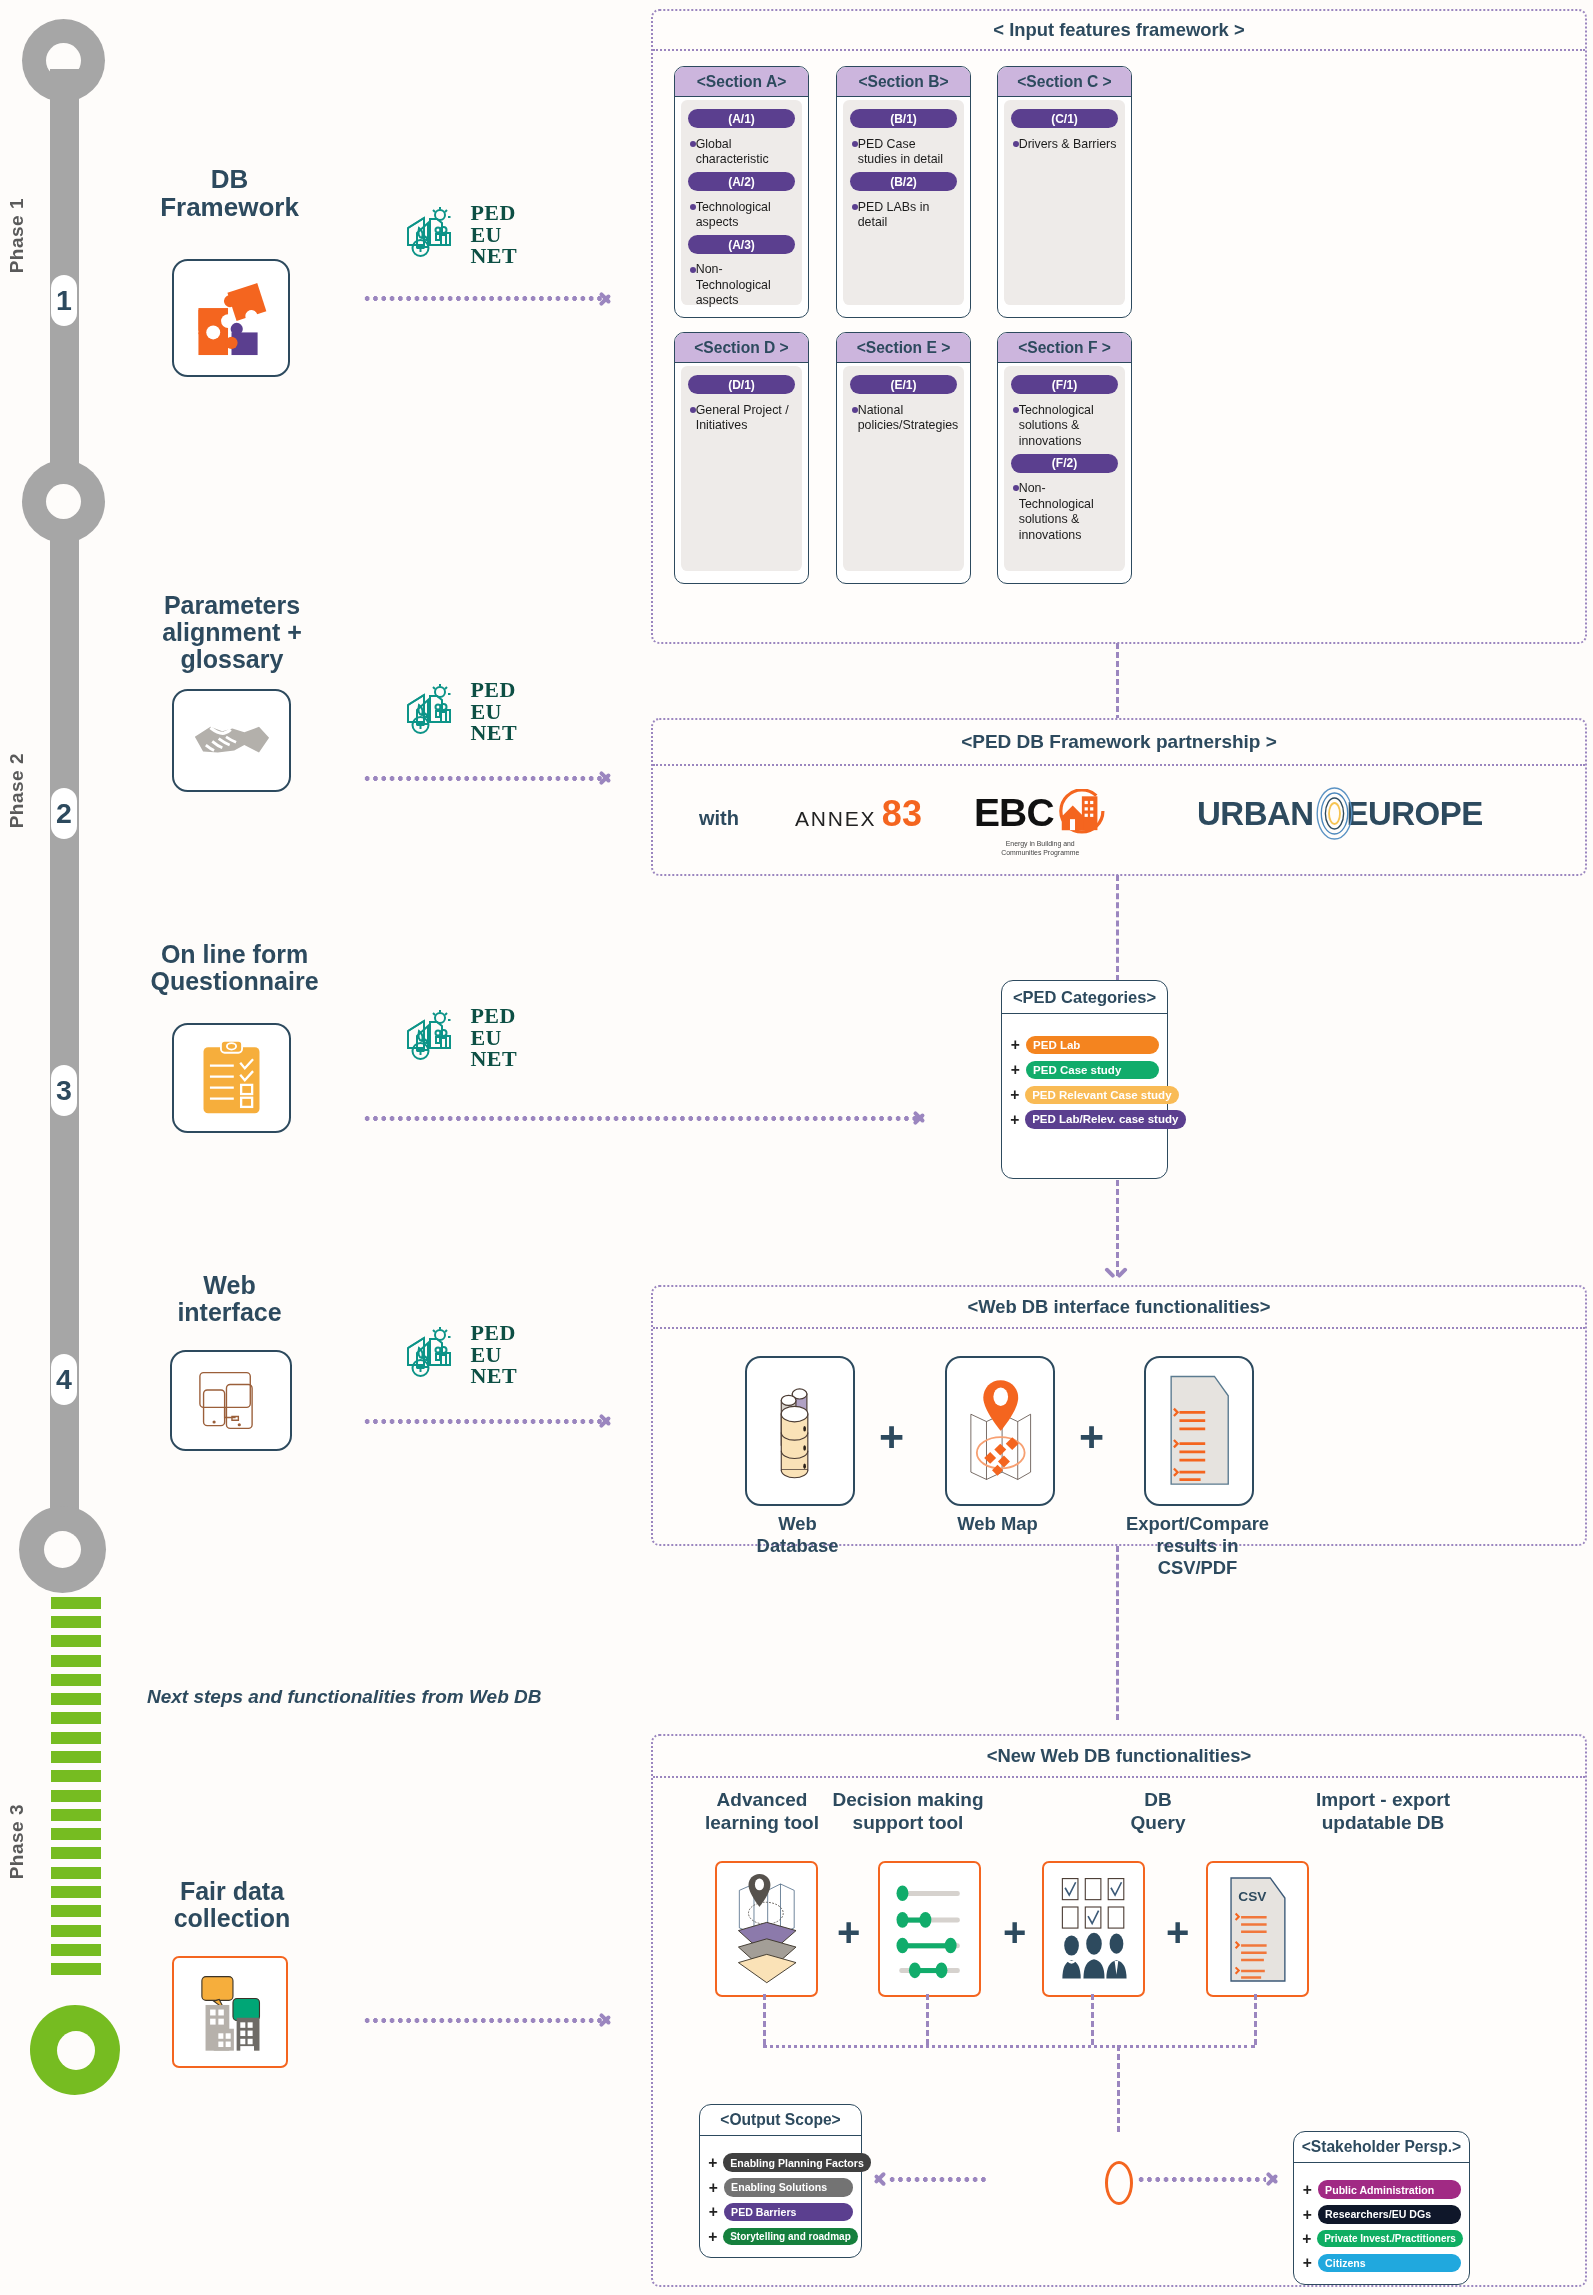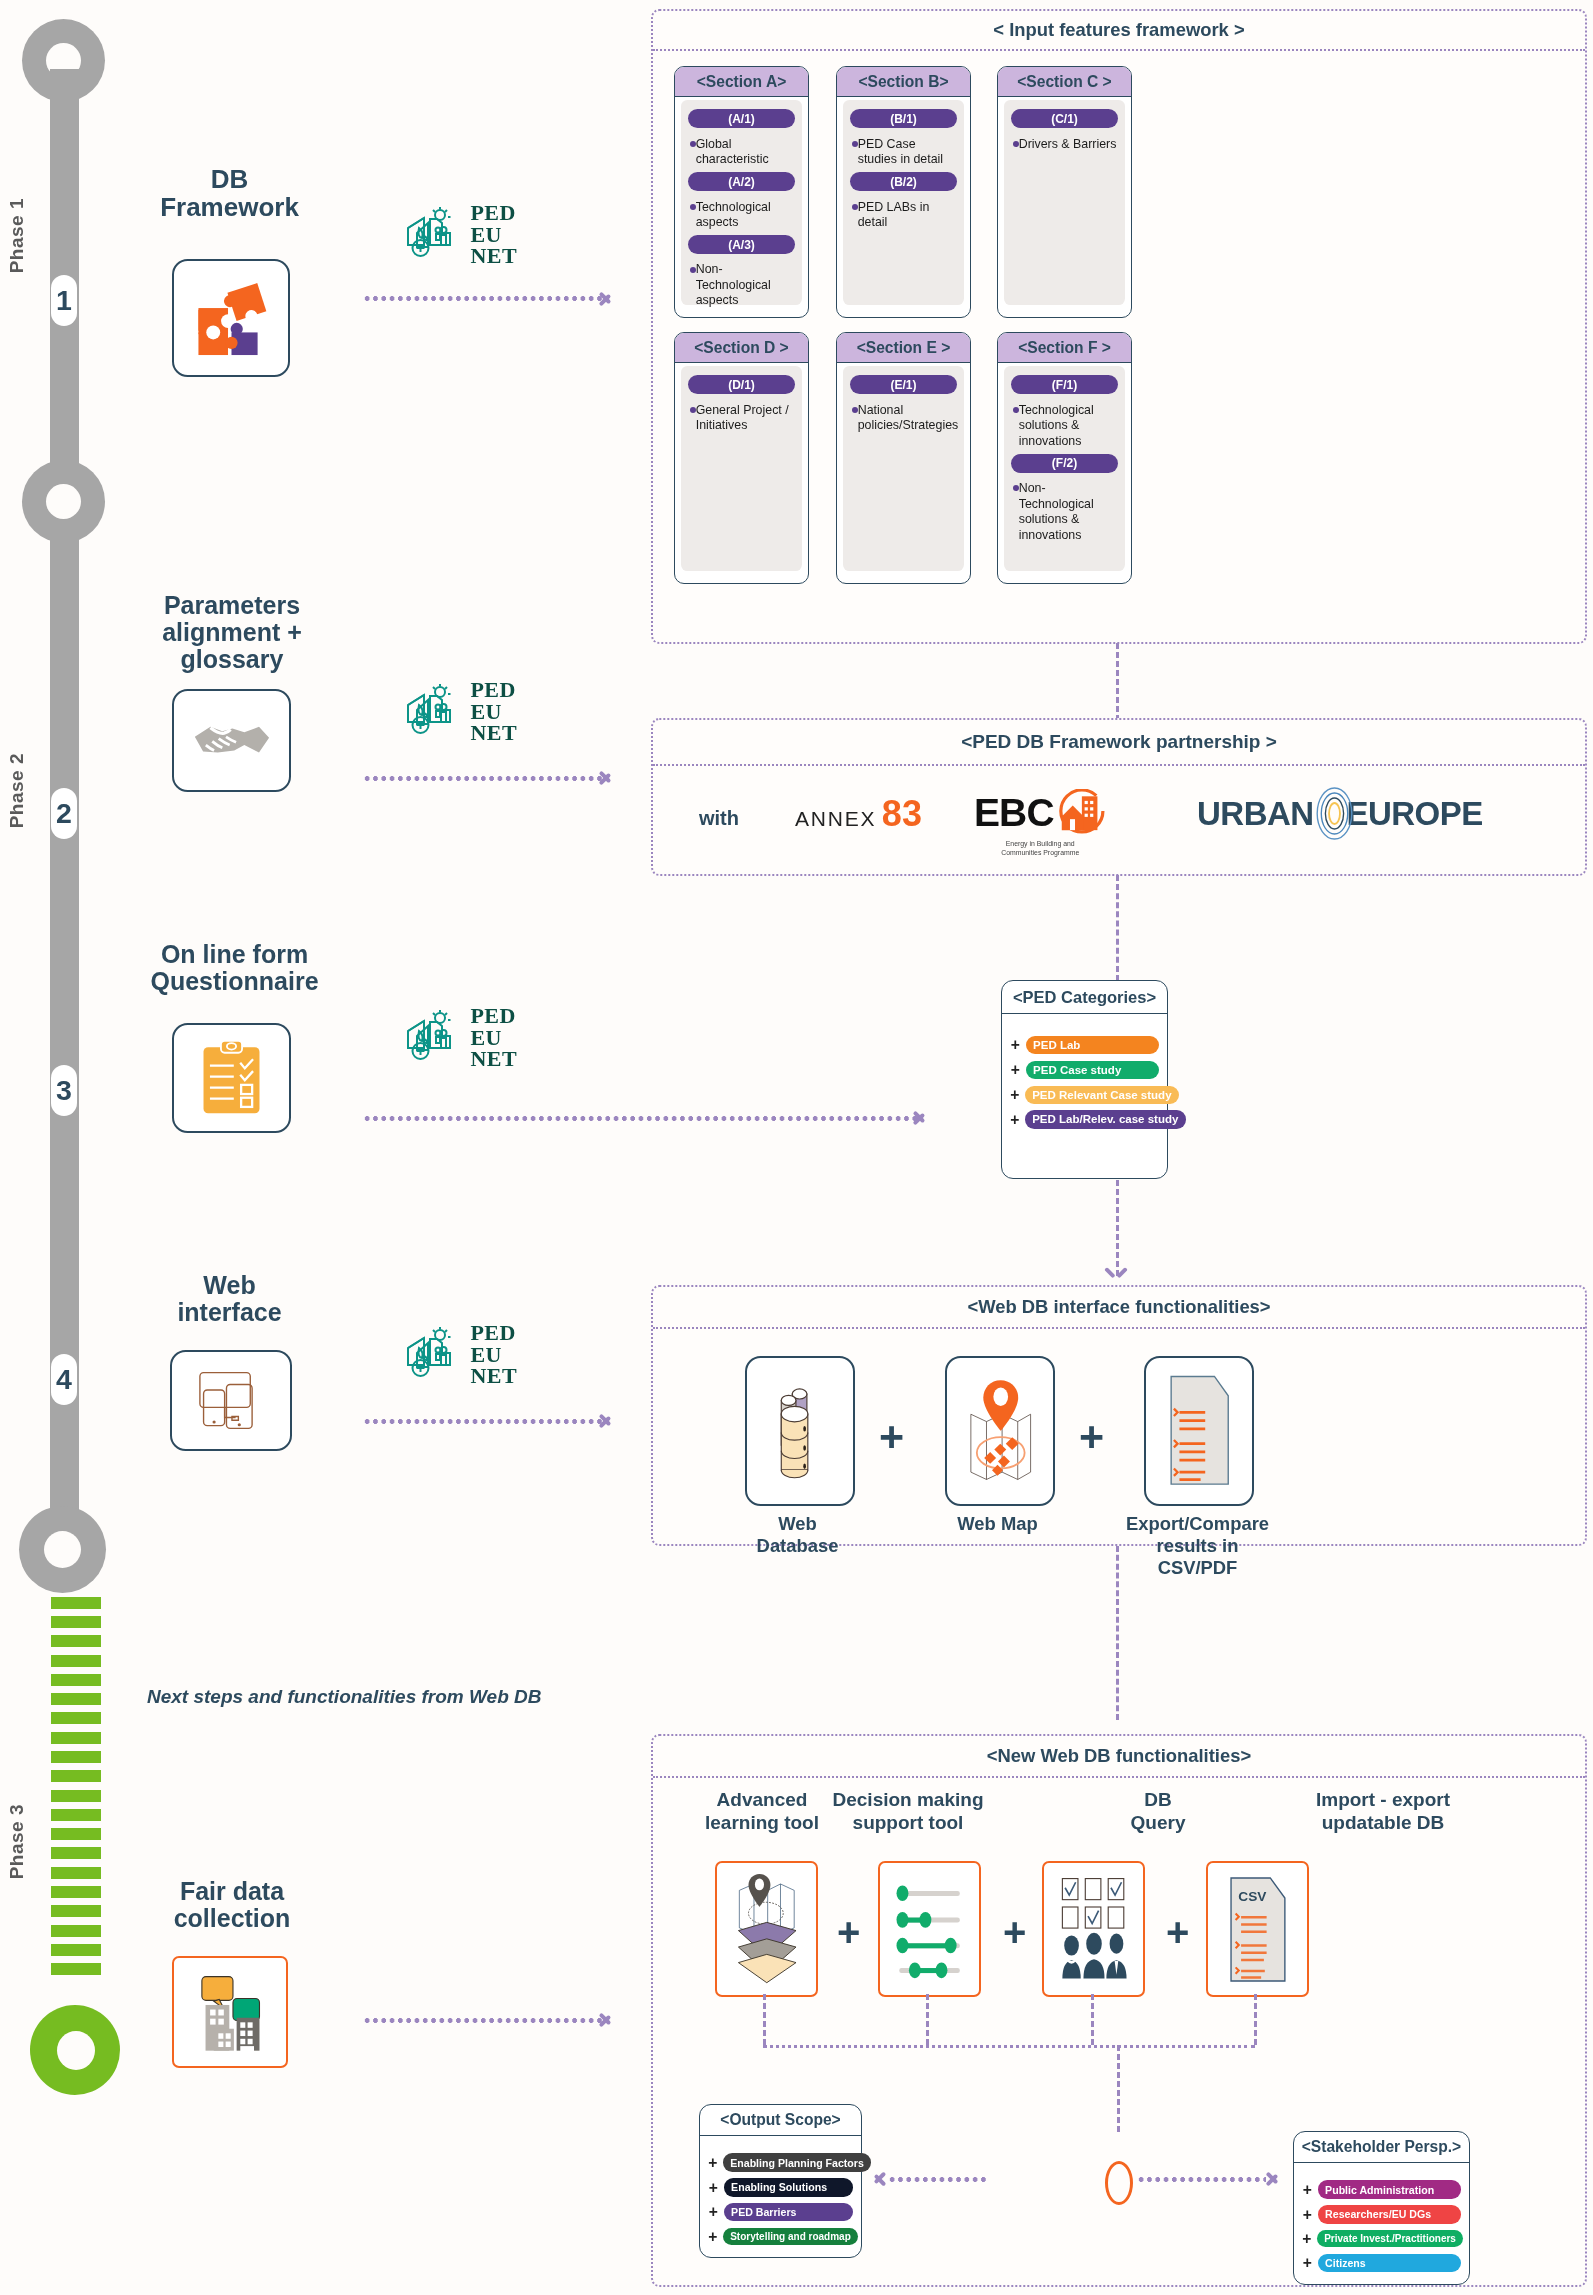--- a/index.html
+++ b/index.html
@@ -742,21 +742,21 @@
 
     <div class="lcard" style="left:46px;top:368px;width:161px;height:152px;">
       <div class="lcard-head" style="font-size:15.6px;height:30px;">&lt;Output Scope&gt;</div>
       <div style="padding-top:11px">
         <div class="pillrow">
             <span class="plus">+</span>
             <span class="pill" style="background:#404040;font-size:10.6px">Enabling Planning Factors</span>
           </div>
         <div class="pillrow">
             <span class="plus">+</span>
-            <span class="pill" style="background:#0f172a;font-size:10.6px">Enabling Solutions</span>
+            <span class="pill" style="background:#737373;font-size:10.6px">Enabling Solutions</span>
           </div>
         <div class="pillrow">
             <span class="plus">+</span>
             <span class="pill" style="background:#5b3f8f;font-size:10.6px">PED Barriers</span>
           </div>
         <div class="pillrow">
             <span class="plus">+</span>
             <span class="pill" style="background:#15803d;font-size:10px">Storytelling and roadmap</span>
           </div>
       </div>
@@ -764,21 +764,21 @@
 
     <div class="lcard" style="left:640px;top:395px;width:175px;height:152px;">
       <div class="lcard-head" style="font-size:15.6px;height:30px;">&lt;Stakeholder Persp.&gt;</div>
       <div style="padding-top:11px">
         <div class="pillrow">
             <span class="plus">+</span>
             <span class="pill" style="background:#a12a84;font-size:10.6px">Public Administration</span>
           </div>
         <div class="pillrow">
             <span class="plus">+</span>
-            <span class="pill" style="background:#ef4444;font-size:10.6px">Researchers/EU DGs</span>
+            <span class="pill" style="background:#0f172a;font-size:10.6px">Researchers/EU DGs</span>
           </div>
         <div class="pillrow">
             <span class="plus">+</span>
             <span class="pill" style="background:#0fae63;font-size:10px">Private Invest./Practitioners</span>
           </div>
         <div class="pillrow">
             <span class="plus">+</span>
             <span class="pill" style="background:#20a8de;font-size:10.6px">Citizens</span>
           </div>
       </div>

